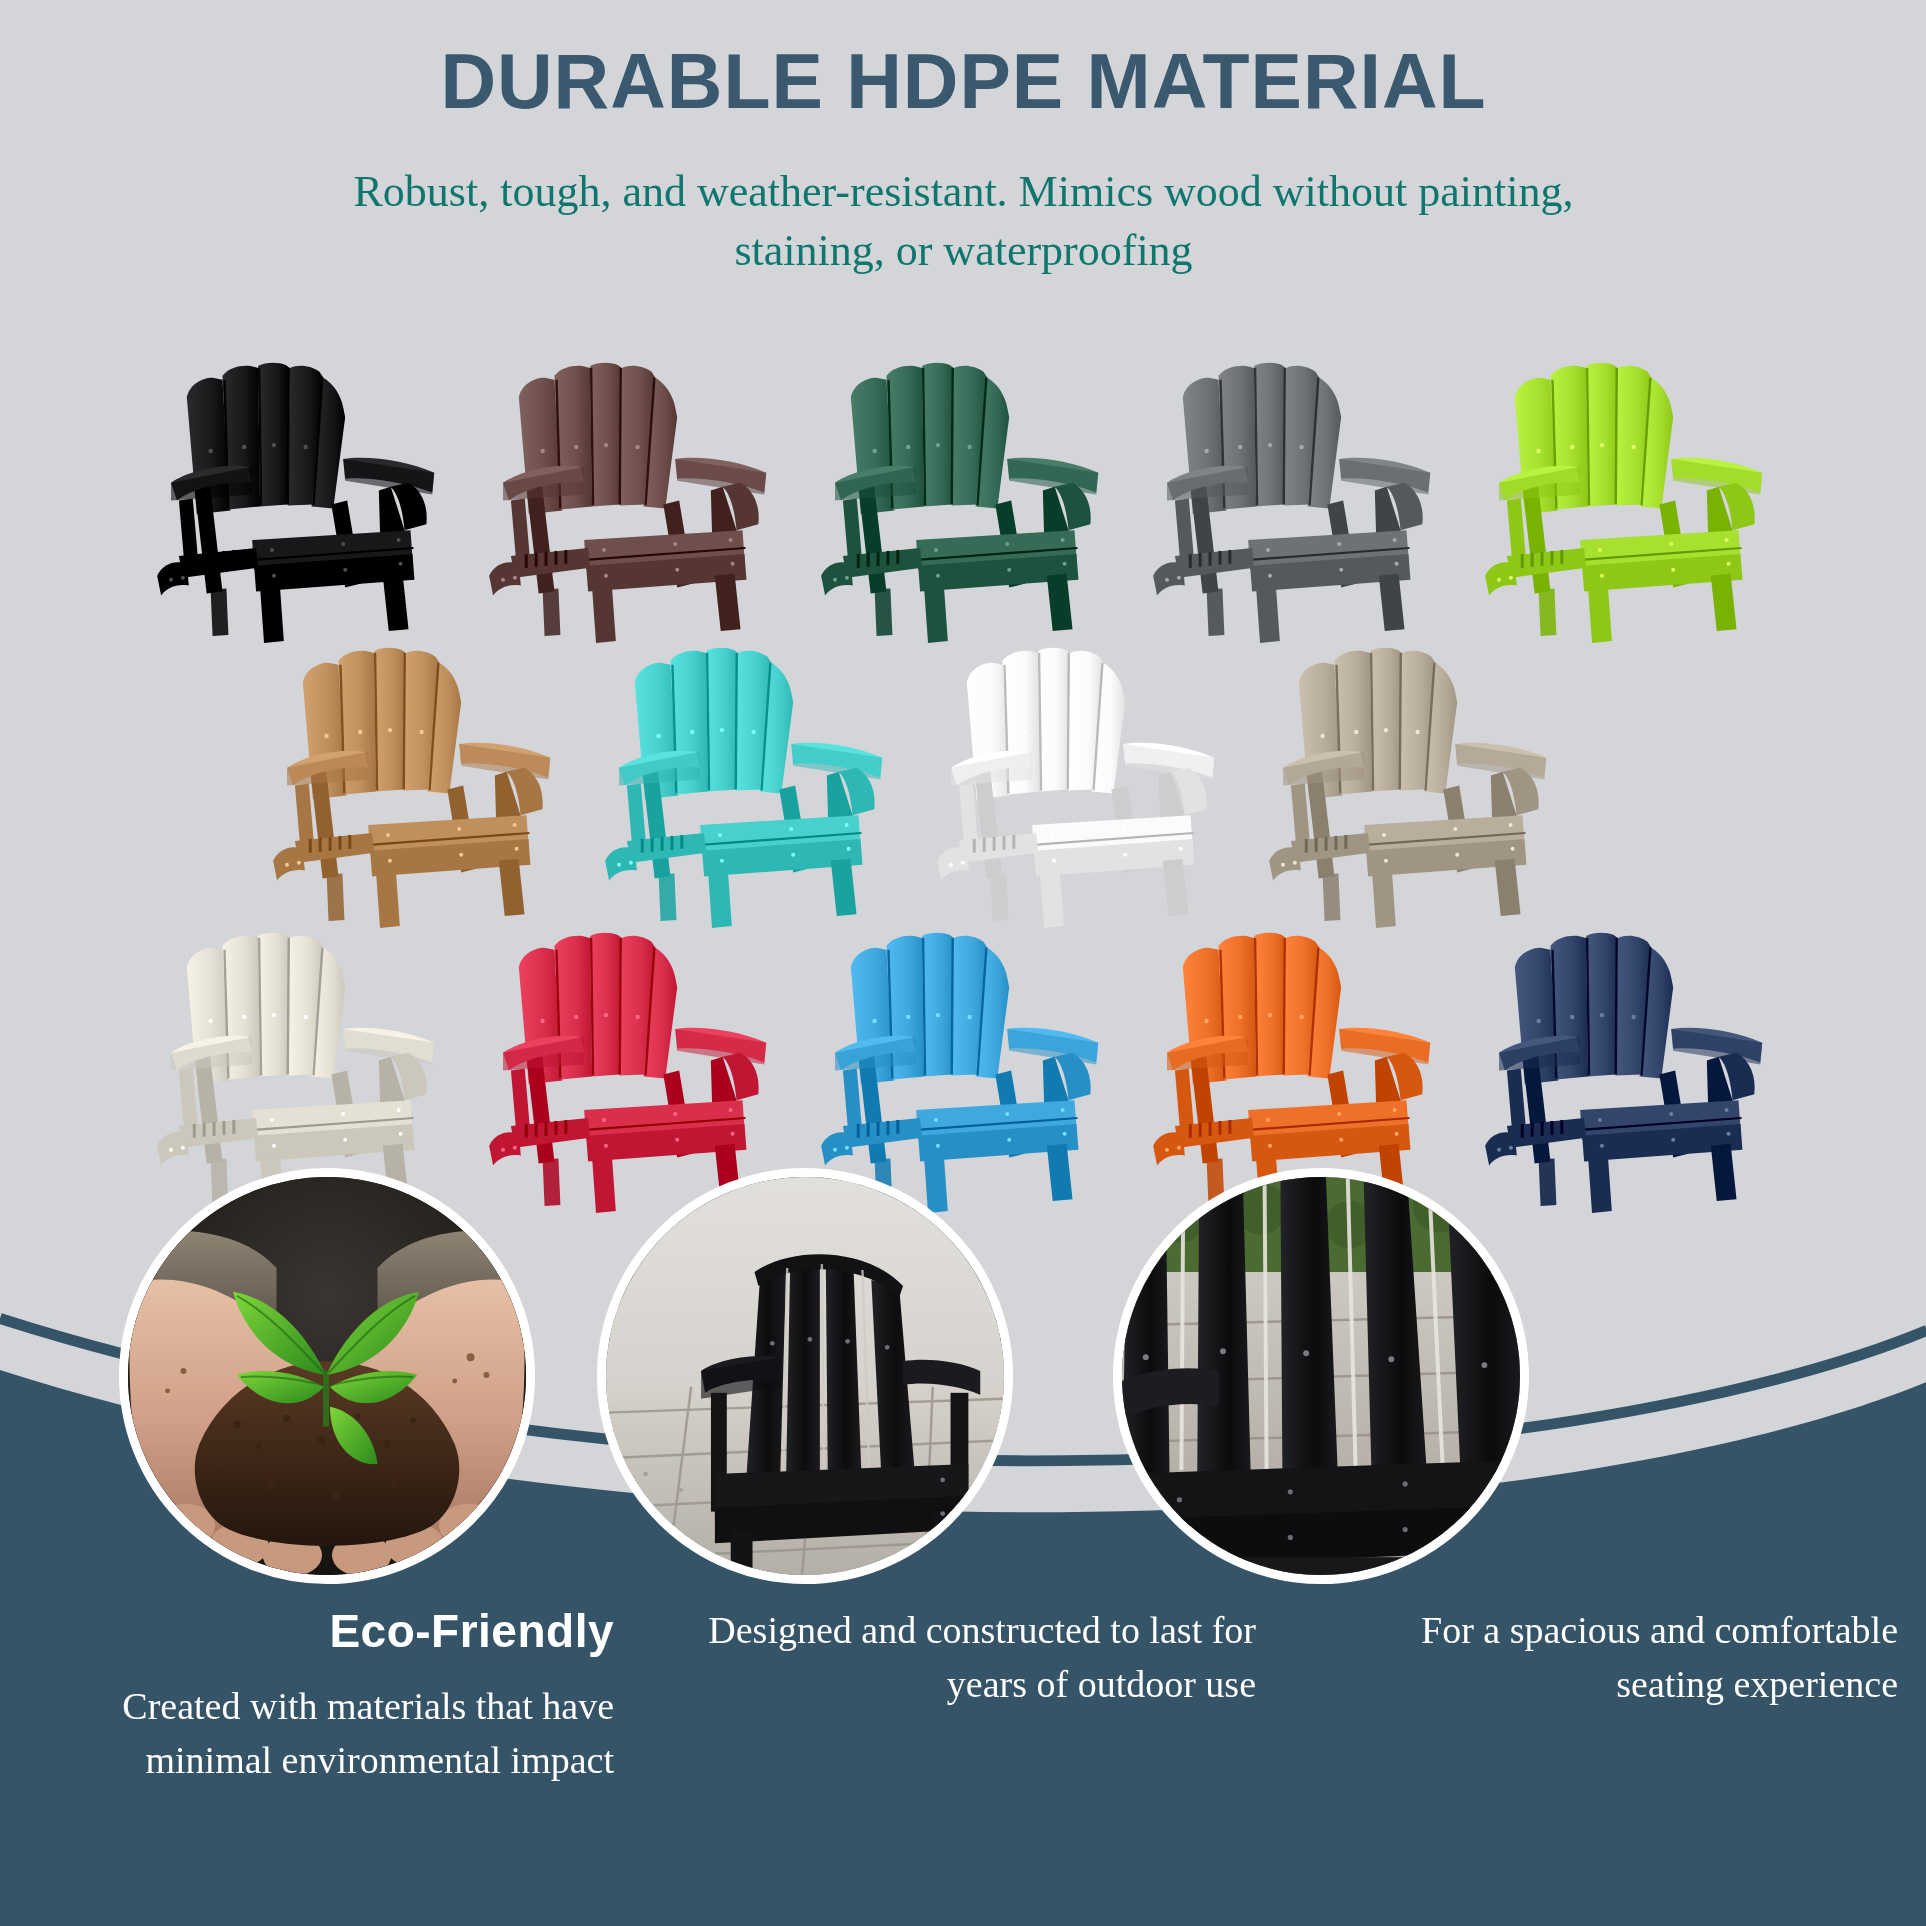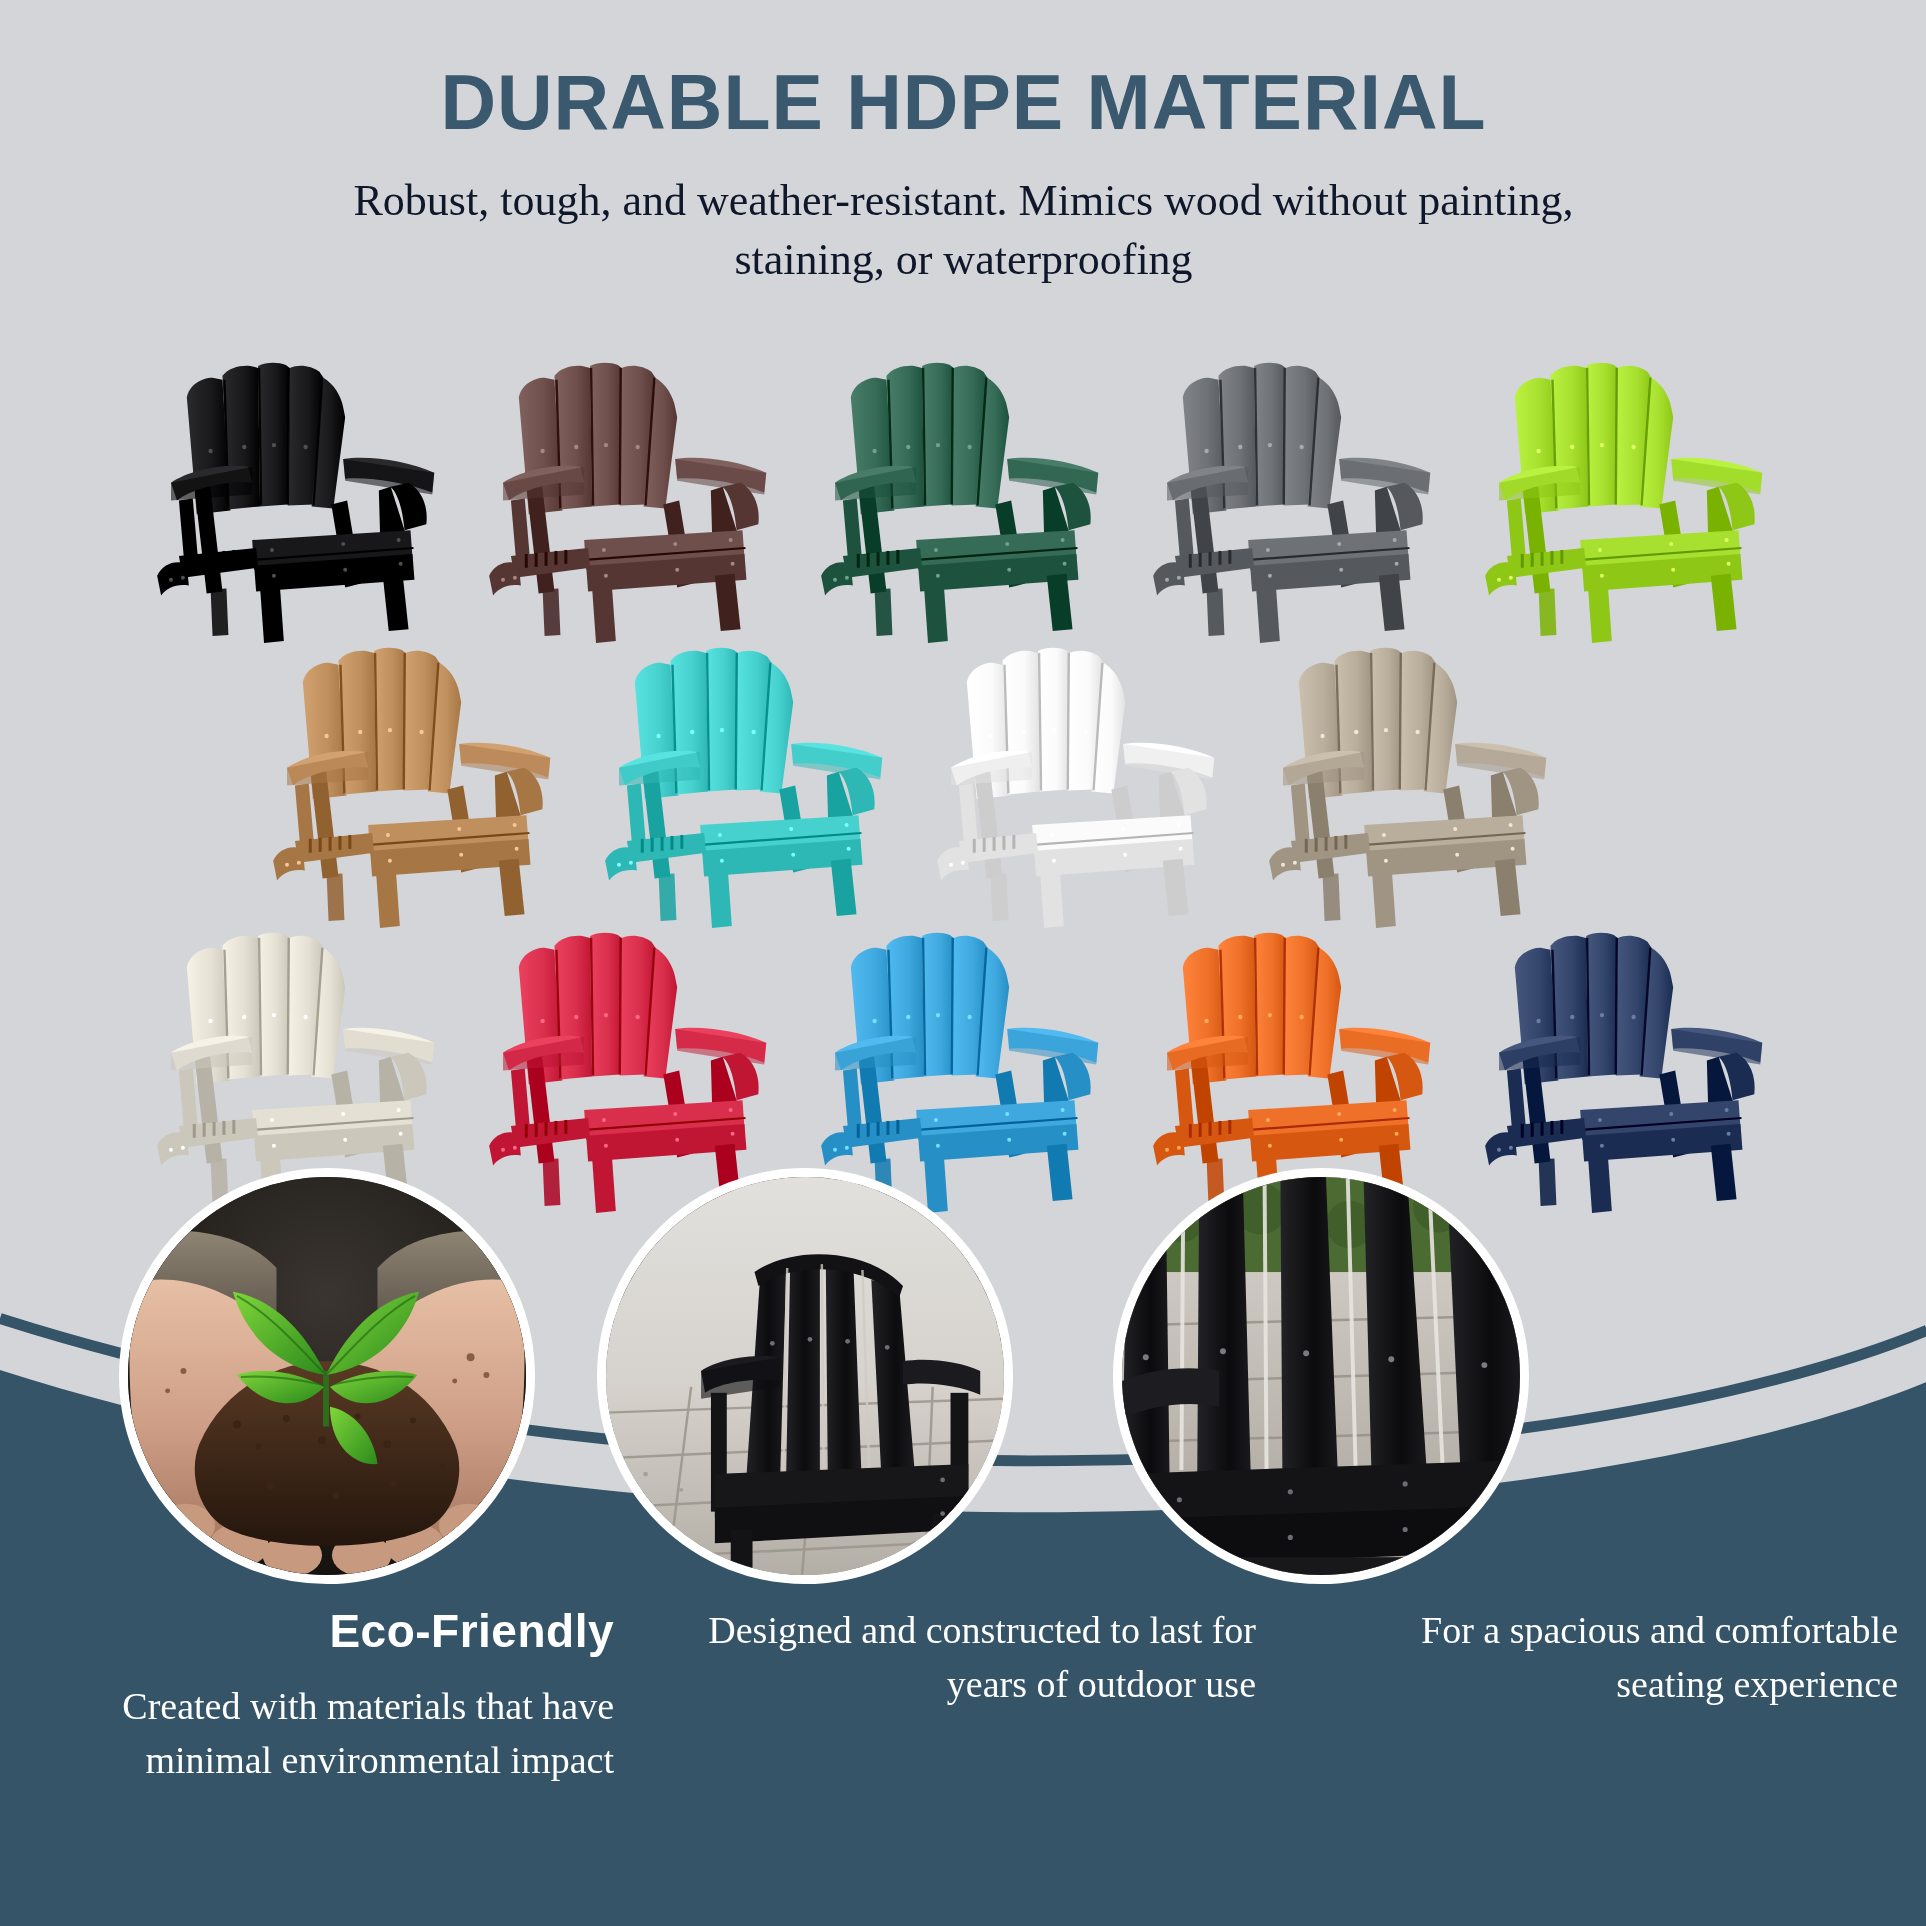--- a/index.html
+++ b/index.html
@@ -13,29 +13,29 @@
   #stage { position:absolute; inset:0; width:1927px; height:1927px; }
 
   
   .header { position:absolute; top:0; left:0; width:1927px; text-align:center; }
   .title {
     font-family:"Liberation Sans", sans-serif;
     font-weight:bold;
     font-size:77px;
     letter-spacing:1px;
     color:#3a586e;
-    margin-top:62px;
+    margin-top:41px;
     line-height:1.05;
   }
   .subtitle {
     font-family:"Liberation Serif", serif;
     font-size:44px;
-    color:#0f172a;
+    color:#0f766e;
     line-height:1.35;
-    margin-top:28px;
+    margin-top:40px;
     padding:0 297px;
   }
 
   
   .grid { position:absolute; left:0; top:356px; width:1927px; height:891px; }
   .row { position:absolute; width:1927px; display:flex; }
   .row.r1 { top:0;   padding-left:149px; }
   .row.r2 { top:285px; padding-left:265px; }
   .row.r3 { top:570px; padding-left:149px; }
   .cell { width:327px; height:287px; position:relative; margin-right:0; }

